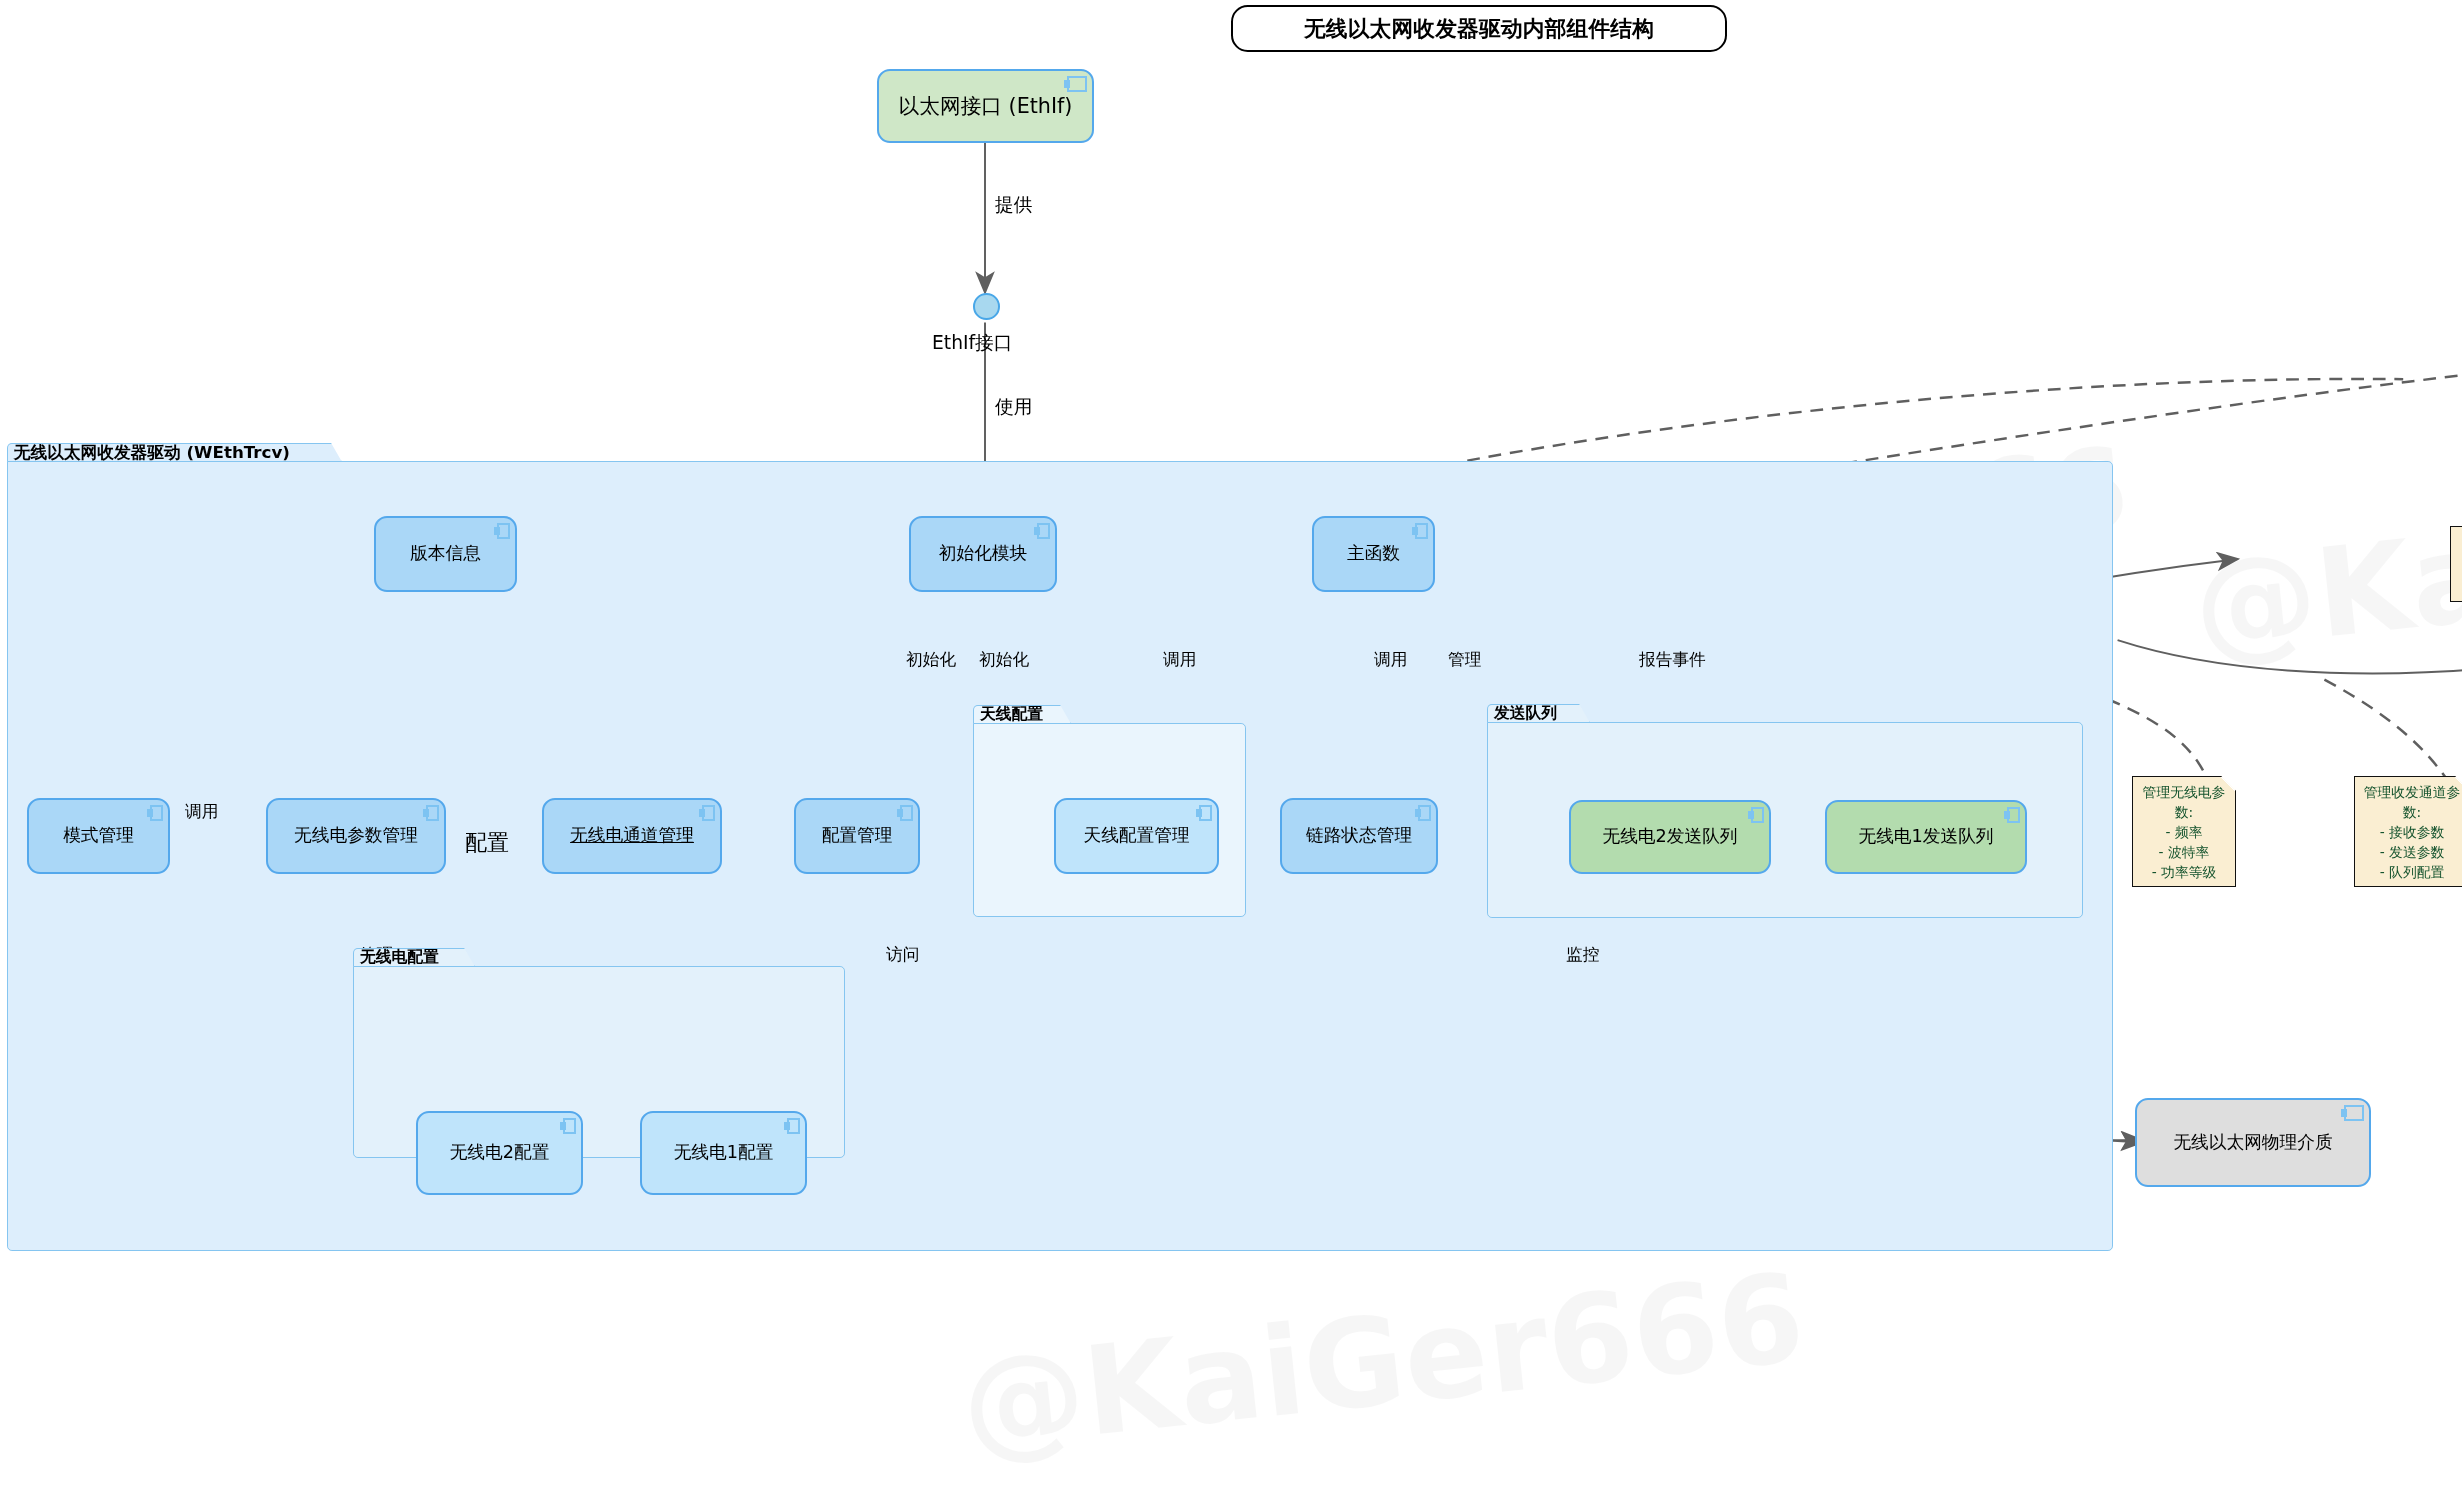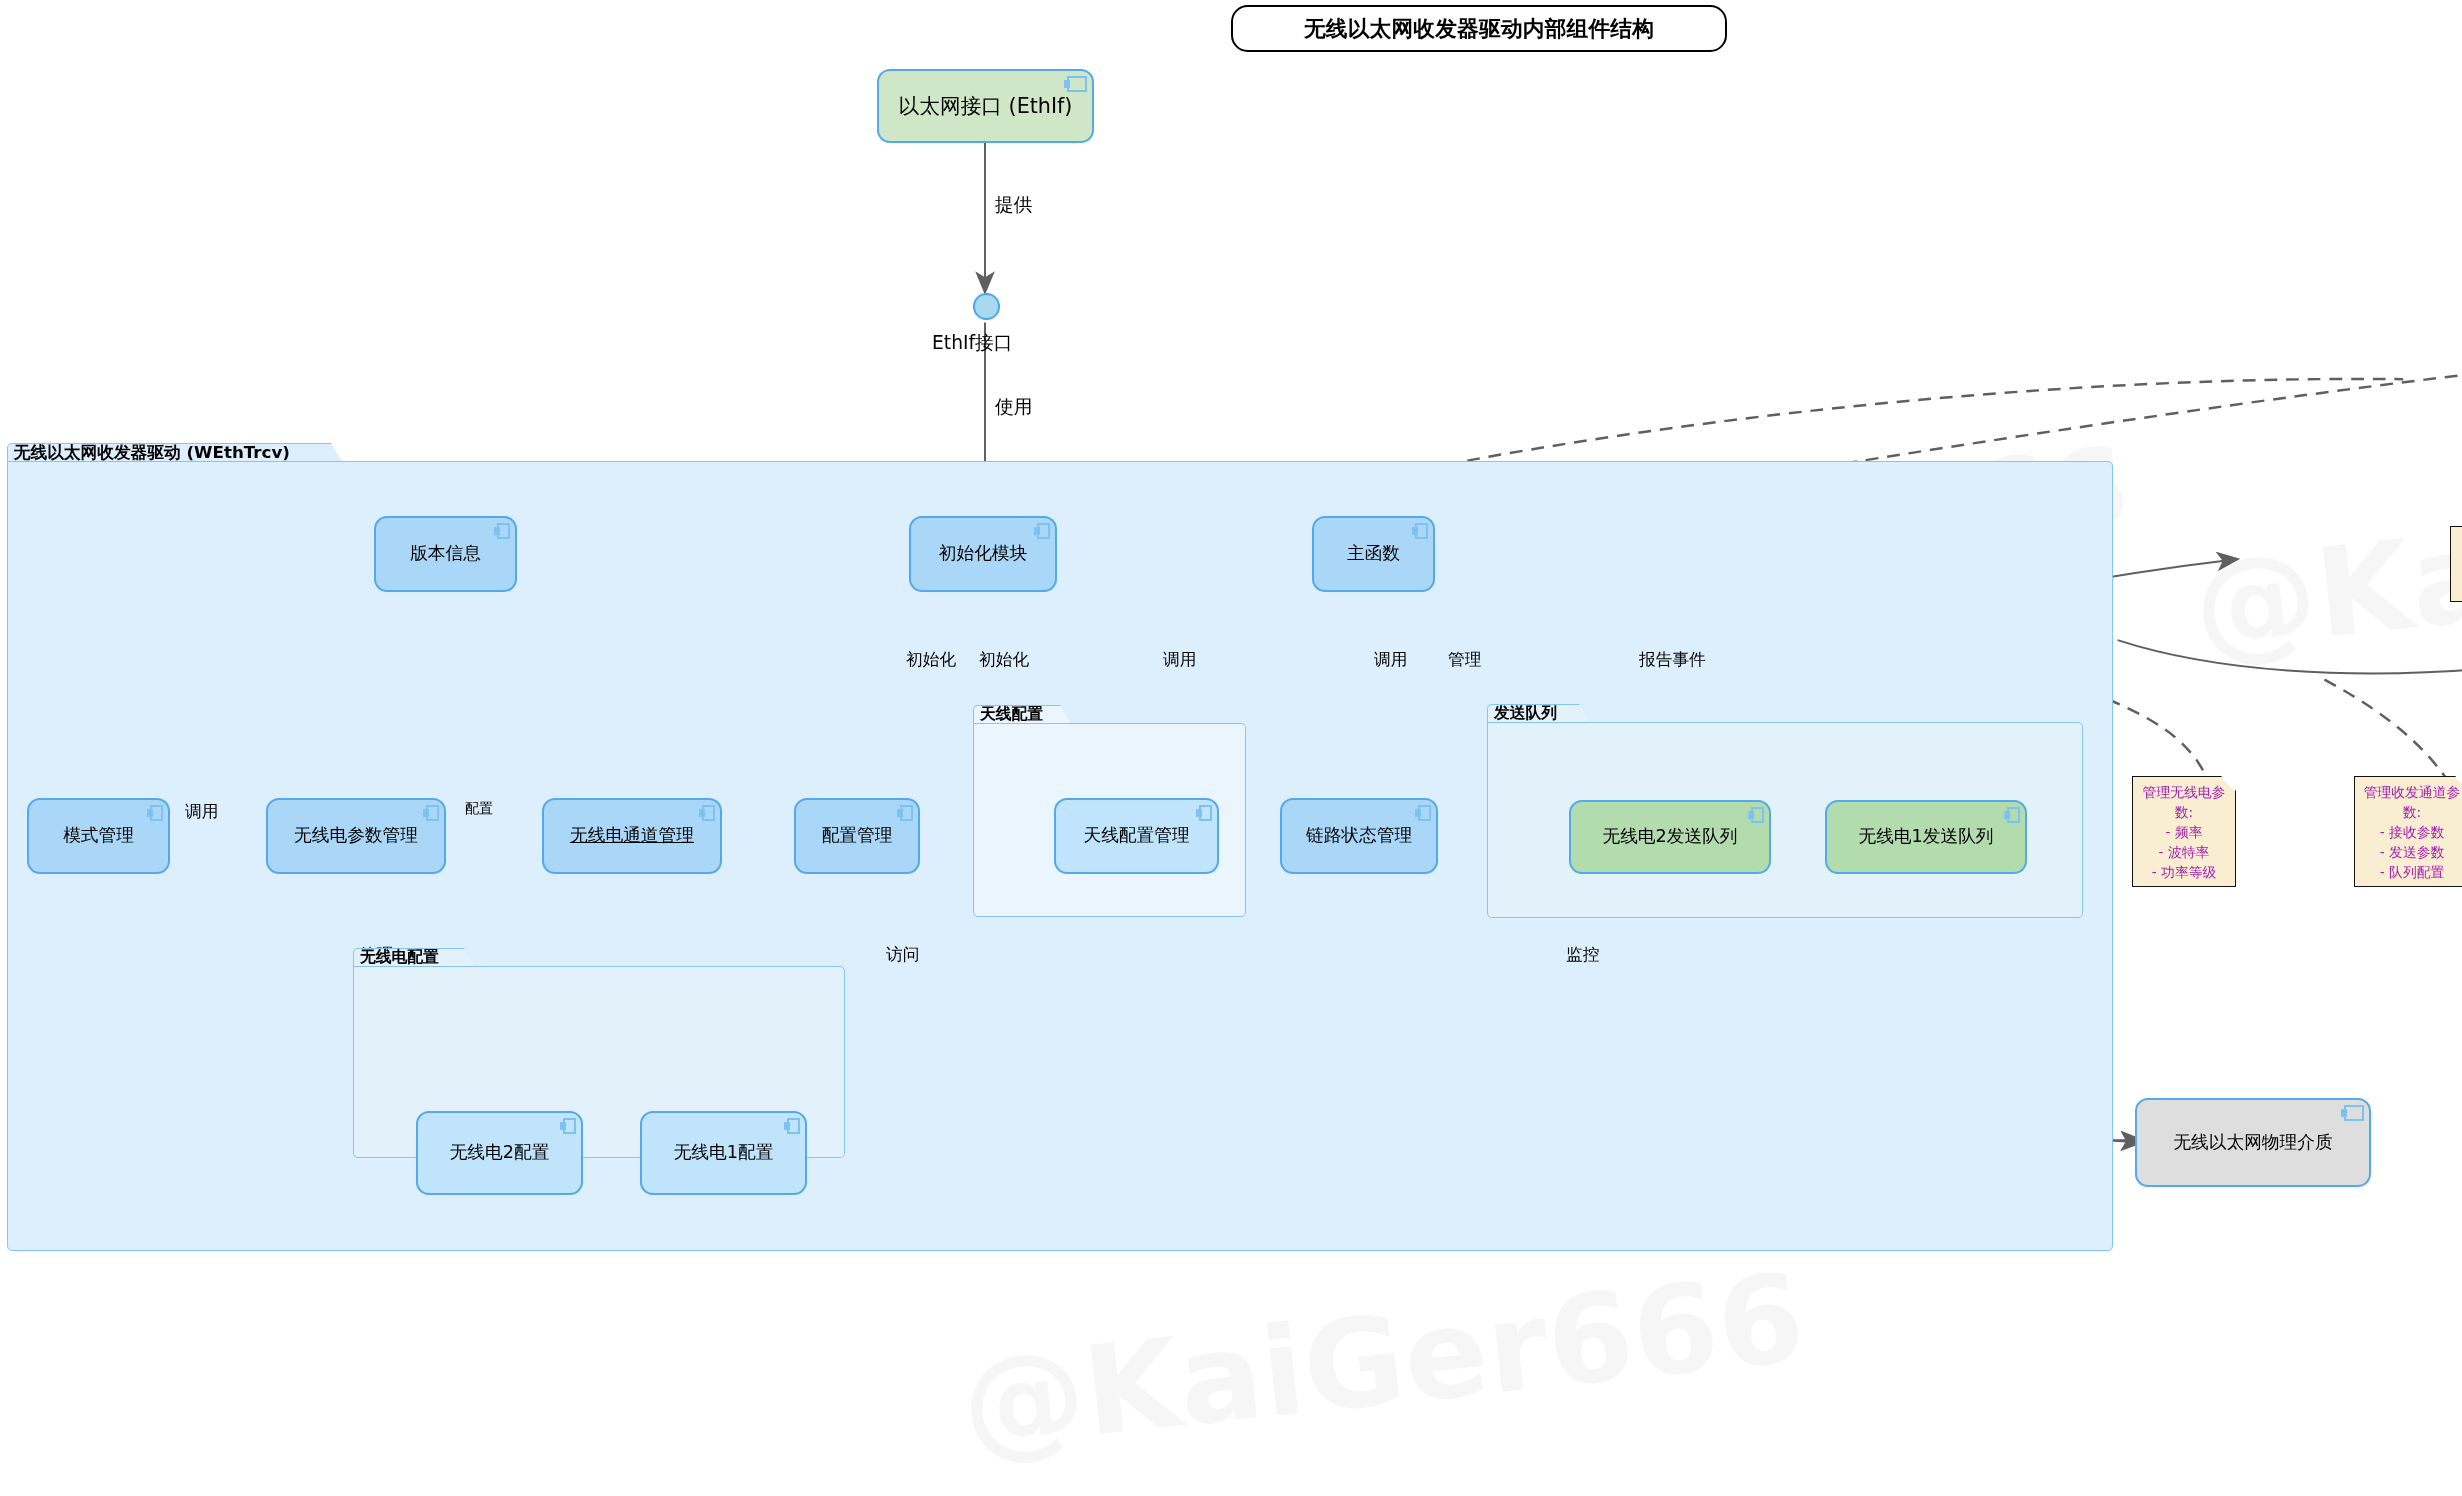--- a/index.html
+++ b/index.html
@@ -66,21 +66,21 @@
   .comp.light .cicon::before,.comp.light .cicon::after{--icobg:#bfe4fb;}
   .comp.green .cicon::before,.comp.green .cicon::after{--icobg:#b3dcae;}
   .comp.green-pale .cicon::before,.comp.green-pale .cicon::after{--icobg:#cfe7c7;}
   .comp.gray .cicon::before,.comp.gray .cicon::after{--icobg:#dedede;}
   .comp.inpkg .cicon::before,.comp.inpkg .cicon::after{--icobg:#bfe4fb;}
 
   
   .note{
     position:absolute;box-sizing:border-box;
     background:#faeed2;border:1px solid #111;
-    color:#a21caf;line-height:1.45;text-align:center;
+    color:#14532d;line-height:1.45;text-align:center;
     padding:4.9px 6.9px;
     clip-path:polygon(0 0, calc(100% - 14.8px) 0, 100% 14.8px, 100% 100%, 0 100%);
     display:flex;flex-direction:column;align-items:center;justify-content:center;
   }
   .note .fold2{
     position:absolute;right:0;top:0;width:15.3px;height:15.3px;
     background:linear-gradient(to bottom left, #ffffff 49.4%, transparent 50%);
   }
 
   
@@ -195,21 +195,21 @@
   <div class="comp" style="left:27px;top:798px;width:143px;height:76px;font-size:17.7px;">
     <span class="cicon"></span>
     <span>模式管理</span>
   </div>
   <div class="edge-label" style="left:185px;top:800px;font-size:16.7px;">调用</div>
 
   <div class="comp" style="left:266px;top:798px;width:180px;height:76px;font-size:17.7px;">
     <span class="cicon"></span>
     <span>无线电参数管理</span>
   </div>
-  <div class="edge-label" style="left:465px;top:800px;font-size:14px;">配置</div>
+  <div class="edge-label" style="left:465px;top:828px;font-size:22px;">配置</div>
 
   <div class="comp" style="left:542px;top:798px;width:180px;height:76px;font-size:17.7px;text-decoration:underline;">
     <span class="cicon"></span>
     <span>无线电通道管理</span>
   </div>
 
   <div class="comp" style="left:794px;top:798px;width:126px;height:76px;font-size:17.7px;">
     <span class="cicon"></span>
     <span>配置管理</span>
   </div>

